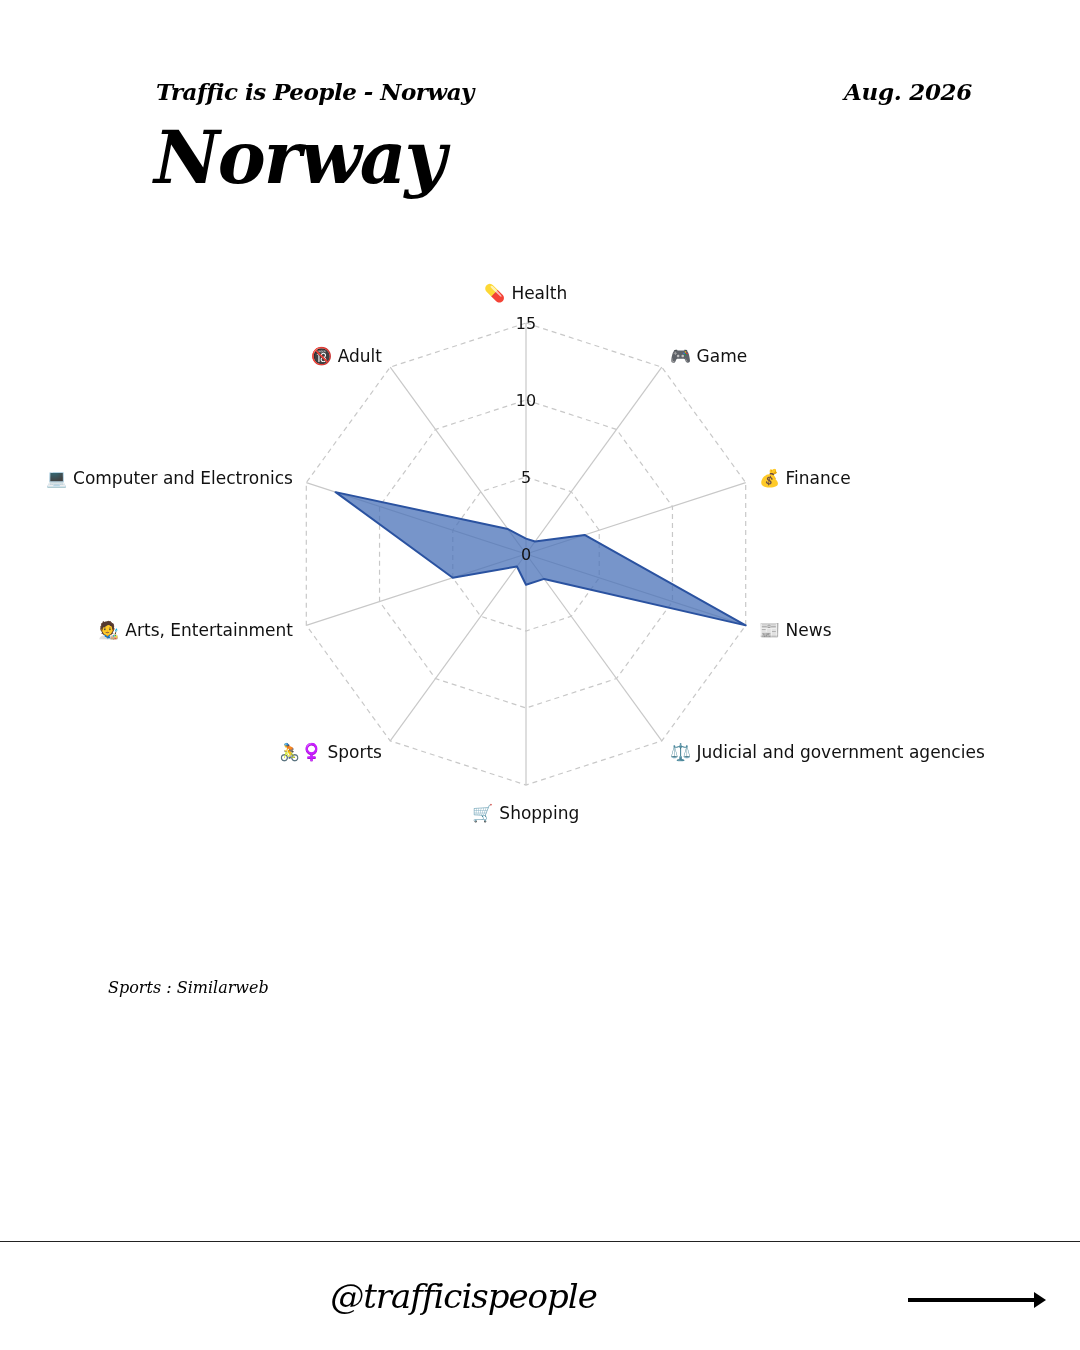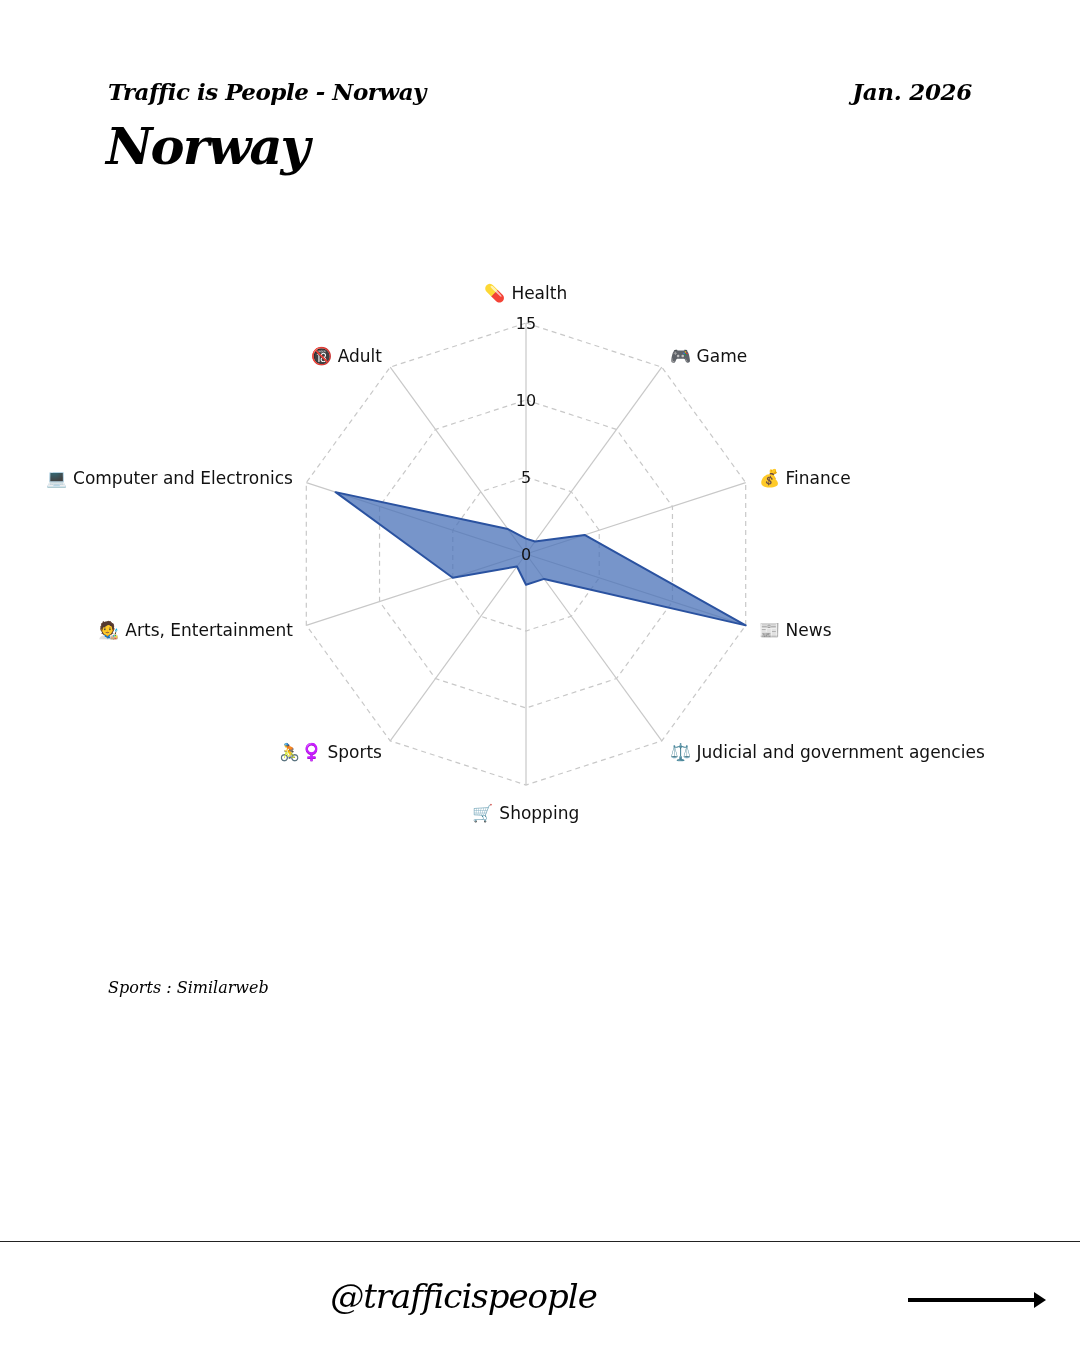--- a/index.html
+++ b/index.html
@@ -1,33 +1,33 @@
 <!DOCTYPE html>
 <html><head>
 <meta charset="utf-8">
 <style>
   html, body { margin: 0; padding: 0; background: #ffffff; }
   body { width: 1080px; height: 1350px; position: relative; overflow: hidden; font-family: "Liberation Sans", sans-serif; color: #000; }
-  .serif { font-family: "DejaVu Serif", "Liberation Serif", serif; font-style: italic; font-weight: bold; }
+  .serif { font-family: "DejaVu Serif", "Liberation Serif", serif; font-style: italic; font-weight: bold; margin-left: 48px; }
   #header-left { position: absolute; left: 108px; top: 78px; font-size: 23px; letter-spacing: -0.5px; }
   #header-right { position: absolute; right: 108px; top: 78px; font-size: 23px; letter-spacing: -0.3px; }
-  #page-title { position: absolute; left: 106px; top: 118px; font-size: 51px; letter-spacing: -2px; line-height: 1.1; }
+  #page-title { position: absolute; left: 106px; top: 118px; font-size: 72px; letter-spacing: -2px; line-height: 1.1; }
   #chart { position: absolute; left: 0; top: 0; width: 1080px; height: 900px; }
   .axis-label { font-family: "DejaVu Sans", sans-serif; font-size: 17px; fill: #111; }
   .tick-label { font-family: "DejaVu Sans", sans-serif; font-size: 16px; fill: #111; }
   #source { position: absolute; left: 108px; top: 978px; font-family: "DejaVu Serif", "Liberation Serif", serif; font-style: italic; font-size: 16px; }
   #divider { position: absolute; left: 0; top: 1241px; width: 1080px; height: 1px; background: #222; }
   #handle { position: absolute; left: 0; width: 927px; top: 1276px; text-align: center; font-family: "DejaVu Serif", "Liberation Serif", serif; font-style: italic; font-size: 34px; letter-spacing: -1px; }
   #next-arrow { position: absolute; left: 908px; top: 1288px; width: 140px; height: 24px; }
 </style>
 </head>
 <body>
 
 <div id="header-left" class="serif">Traffic is People - Norway</div>
-<div id="header-right" class="serif">Jan. 2026</div>
+<div id="header-right" class="serif">Aug. 2026</div>
 <div id="page-title" class="serif">Norway</div>
 
 <svg id="chart" viewBox="0 0 1080 900" xmlns="http://www.w3.org/2000/svg">
   <g id="grid">
       <polygon points="526,477 571.2594644265205,491.70569143312906 599.2313517547268,530.205691433129 599.2313517547268,577.794308566871 571.2594644265205,616.294308566871 526,631 480.7405355734796,616.294308566871 452.7686482452732,577.794308566871 452.7686482452732,530.205691433129 480.7405355734796,491.70569143312906" fill="none" stroke="#c8c8c8" stroke-width="1.2" stroke-dasharray="5,4"></polygon>
       <polygon points="526,400 616.5189288530408,429.4113828662581 672.4627035094536,506.4113828662581 672.4627035094536,601.5886171337419 616.5189288530408,678.5886171337419 526,708 435.48107114695915,678.5886171337419 379.5372964905464,601.5886171337419 379.5372964905464,506.41138286625807 435.48107114695915,429.4113828662581" fill="none" stroke="#c8c8c8" stroke-width="1.2" stroke-dasharray="5,4"></polygon>
       <polygon points="526,323 661.7783932795613,367.1170742993871 745.6940552641804,482.6170742993871 745.6940552641804,625.3829257006129 661.7783932795613,740.8829257006129 526,785 390.22160672043873,740.8829257006129 306.30594473581954,625.3829257006129 306.30594473581954,482.61707429938707 390.2216067204387,367.1170742993871" fill="none" stroke="#c8c8c8" stroke-width="1.2" stroke-dasharray="5,4"></polygon>
     </g>
   <g id="spokes">
       <line x1="526" y1="554" x2="526" y2="323" stroke="#c8c8c8" stroke-width="1.2"></line>

